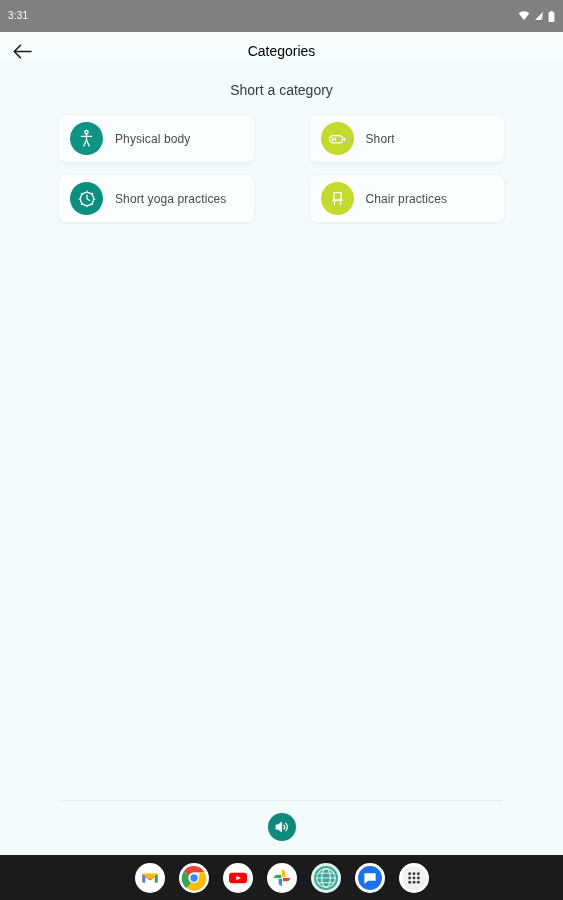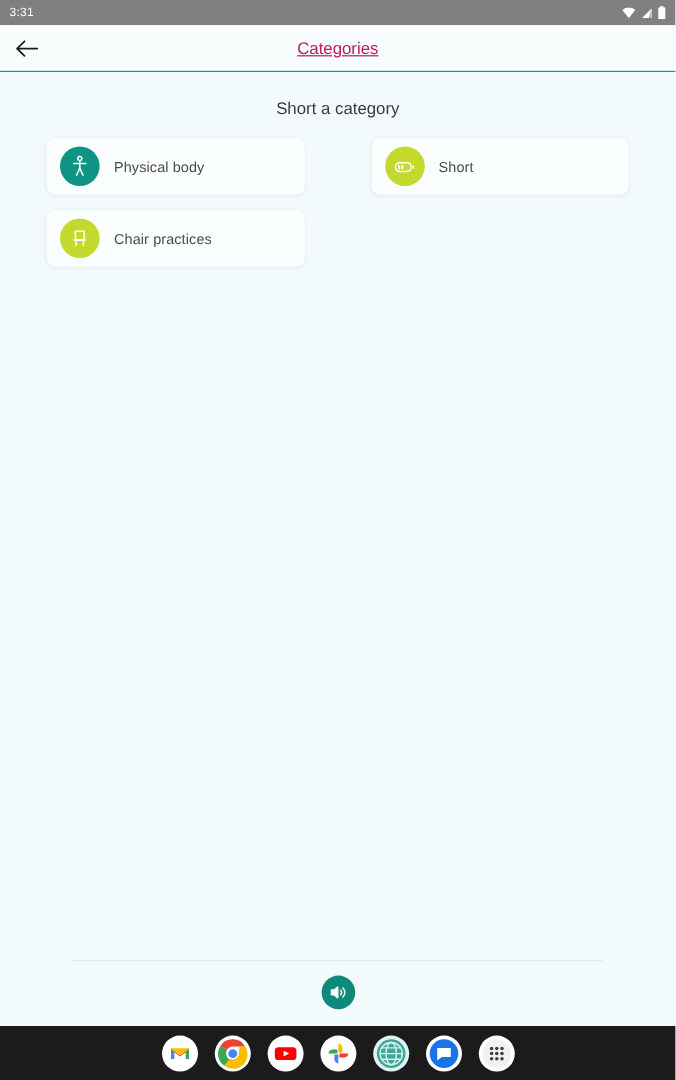--- a/index.html
+++ b/index.html
@@ -12,21 +12,21 @@
   }
 
   body {
     font-family: "Liberation Sans", sans-serif;
     background: #f2fafc;
     position: relative;
   }
 
   
   .status-bar {
-    height: 21px;
+    height: 32px;
     background: #808080;
     display: flex;
     align-items: center;
     justify-content: space-between;
     padding: 0 8px;
     color: #ffffff;
     font-size: 10px;
     letter-spacing: 0.2px;
   }
   .status-time { font-size: 10px; line-height: 1; }
@@ -55,44 +55,43 @@
     cursor: pointer;
     background: transparent;
     border: none;
   }
   .back-btn svg { display: block; }
   .app-title {
     position: absolute;
     left: 0; right: 0;
     text-align: center;
     font-size: 14px;
-    color: #be185d;
+    color: #000000;
     pointer-events: none;
-    text-decoration: underline;
   }
 
   
   .content {
     position: absolute;
     top: 60px;
     left: 0; right: 0;
     bottom: 45px;
     background: #f2fafc;
   }
 
   .choose-heading {
     text-align: center;
     font-size: 14px;
     color: #3a3a3a;
     margin-top: 22px;
     margin-bottom: 16px;
   }
 
   .grid {
-    padding: 0 38px;
+    padding: 0 58px;
     display: grid;
     grid-template-columns: 1fr 1fr;
     column-gap: 54px;
     row-gap: 11px;
   }
 
   .card {
     background: #fbfeff;
     border: 1px solid #eef3f4;
     border-radius: 8px;
@@ -244,20 +243,31 @@
           <path d="M21 11.2 L21 13.4"></path>
           <rect x="5.6" y="10.2" width="2.1" height="4.2" rx="0.5" fill="#ffffff" stroke="none"></rect>
           <rect x="8.9" y="10.2" width="2.1" height="4.2" rx="0.5" fill="#ffffff" stroke="none"></rect>
         </svg>
       </span>
       <span class="card-label">Short</span>
     </div>
 
 
 
+    <div class="card">
+      <span class="card-icon" style="background:#0b8f7e">
+        <svg width="20" height="20" viewBox="0 0 24 24" fill="none" stroke="#ffffff" stroke-width="1.5" stroke-linecap="round" stroke-linejoin="round">
+          <circle cx="12" cy="12" r="8"></circle>
+          <path d="M12 7.4 L12 12 L15.3 13.9"></path>
+          <path d="M12 4 L12 2.6 M20 12 L21.4 12 M12 20 L12 21.4 M4 12 L2.6 12"></path>
+          <path d="M17.7 6.3 L18.7 5.3 M17.7 17.7 L18.7 18.7 M6.3 17.7 L5.3 18.7 M6.3 6.3 L5.3 5.3"></path>
+        </svg>
+      </span>
+      <span class="card-label">Short yoga practices</span>
+    </div>
 
     <div class="card">
       <span class="card-icon" style="background:#c3d92e">
         <svg width="19" height="19" viewBox="0 0 24 24" fill="none" stroke="#ffffff" stroke-width="1.6" stroke-linecap="round" stroke-linejoin="round">
           <path d="M7.2 4.6 L16.8 4.6 L16.3 14 L7.7 14 Z"></path>
           <path d="M5.8 14 L18.2 14"></path>
           <path d="M8.2 14 L8.2 19.8"></path>
           <path d="M15.8 14 L15.8 19.8"></path>
         </svg>
       </span>

